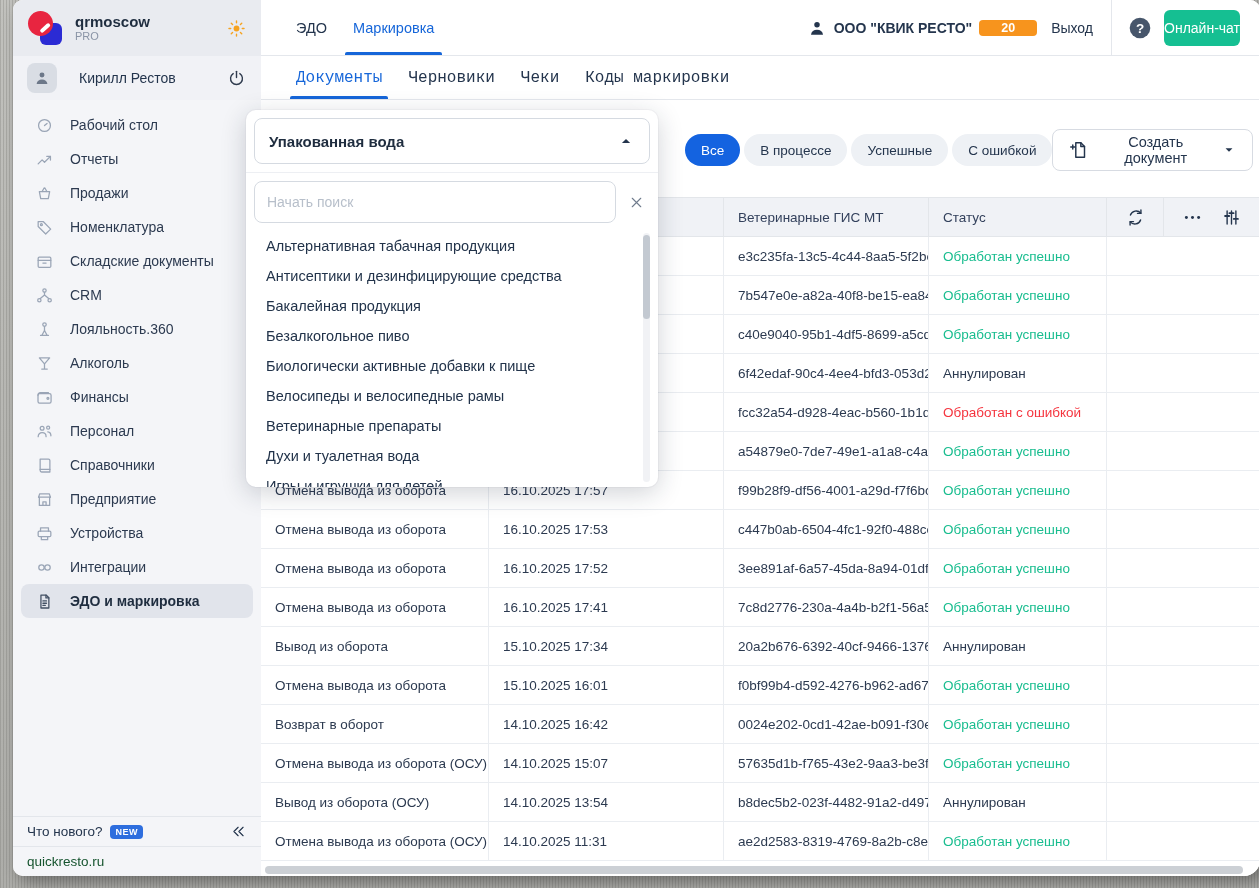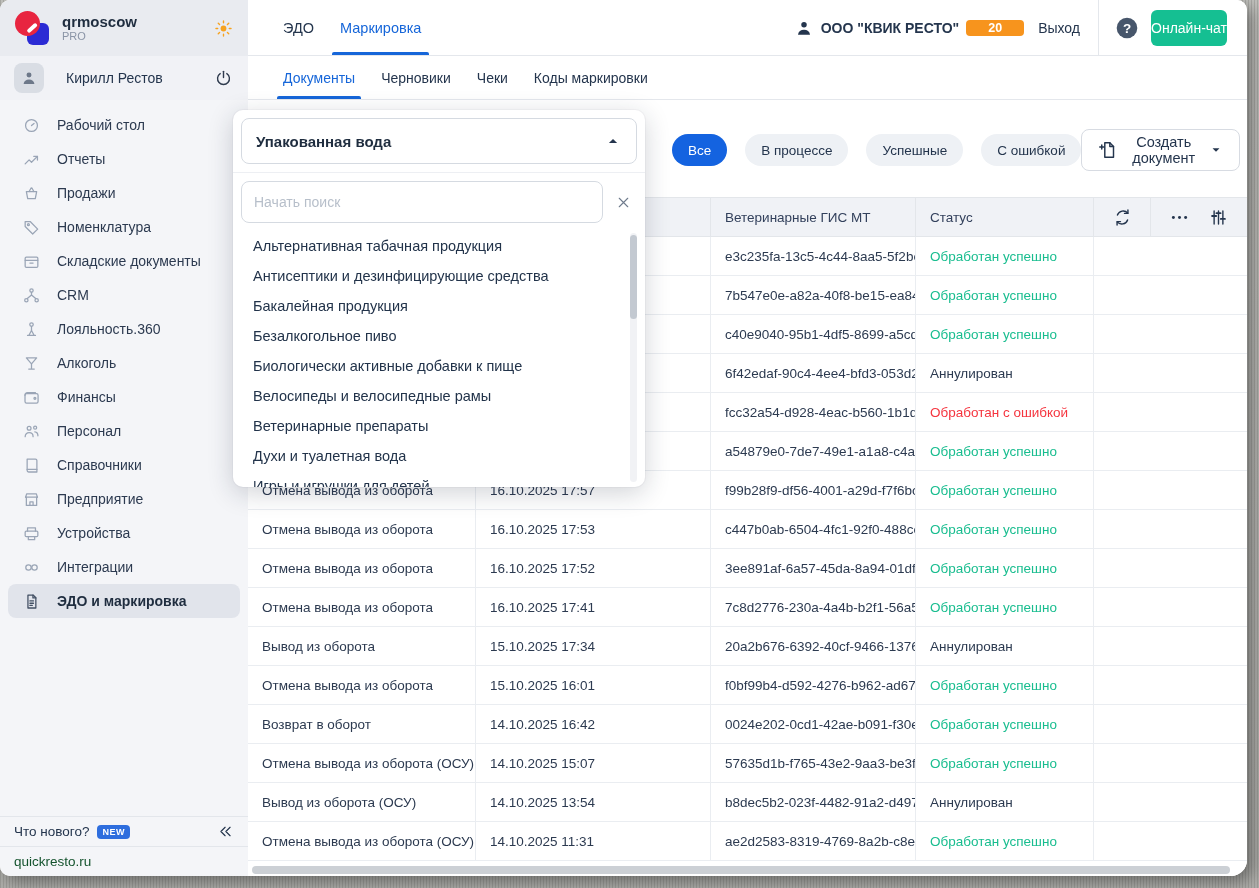--- a/index.html
+++ b/index.html
@@ -5,21 +5,21 @@
   * { box-sizing: border-box; }
   html,body { margin:0; padding:0; }
   body {
     width:1259px; height:888px; position:relative; overflow:hidden;
     font-family:"Liberation Sans", sans-serif;
     background:linear-gradient(180deg,#c2c2be,#aeaeaa);
   }
   body::before{ content:""; position:absolute; inset:0;
     background:repeating-linear-gradient(90deg, rgba(110,110,105,.28) 0 1px, transparent 1px 3px); }
 
-  .screen{ position:absolute; left:0; top:0; width:1247px; height:876px;
+  .screen{ position:absolute; left:13px; top:0; width:1247px; height:876px;
     background:#fff; border-radius:10px 10px 16px 10px; overflow:hidden; display:flex;
     box-shadow:6px 6px 16px rgba(30,30,30,.45); }
 
   
   .sidebar{ width:248px; flex:none; background:#f4f5f8; position:relative; }
   .sb-header{ height:56px; background:#e9ebf0; display:flex; align-items:center; padding:0 14px; gap:12px; }
   .logo{ width:36px; height:36px; position:relative; flex:none; }
   .logo .sq{ position:absolute; right:1px; bottom:1px; width:22px; height:22px; background:#2b2bd4; border-radius:6px; }
   .logo .ci{ position:absolute; left:1px; top:1px; width:25px; height:25px; background:#e82540; border-radius:50%; }
   .logo .slash{ position:absolute; left:12px; top:16px; width:12px; height:3.5px; background:#fff; border-radius:2px; transform:rotate(-42deg); }
@@ -62,27 +62,27 @@
   .org{ display:flex; align-items:center; gap:7px; font-weight:700; font-size:14px; color:#24354d; cursor:pointer; }
   .org .ic{ width:20px; height:20px; }
   .badge20{ background:#f7941d; color:#fff; font-size:12.5px; font-weight:700; padding:1px 22px; border-radius:4px; }
   .logout{ font-size:14px; color:#24354d; margin:0 18px 0 14px; cursor:pointer; }
   .vdiv{ width:1px; height:56px; background:#e4e7ec; }
   .help{ margin:0 12px 0 16px; cursor:pointer; }
   .chat-btn{ background:#15bf92; color:#fff; border:none; border-radius:6px; height:36px; padding:0 0;
     font-size:14px; font-family:inherit; cursor:pointer; margin-right:8px; }
 
   .subtabs{ height:44px; border-bottom:1px solid #e4e7ec; display:flex; align-items:center; gap:26px; padding:0 35px; }
-  .subtab{ height:100%; display:flex; align-items:center; font-size:14px; color:#24354d; position:relative; cursor:pointer; white-space:nowrap; }
+  .subtab{ height:100%; display:flex; align-items:center; font-size:16px; color:#24354d; position:relative; cursor:pointer; white-space:nowrap;font-family:Liberation Mono, monospace; }
   .subtab.active{ color:#1666d9; }
   .subtab.active::after{ content:""; position:absolute; left:-6px; right:-6px; bottom:0; height:3px; background:#1666d9; border-radius:2px 2px 0 0; }
 
   .content{ position:absolute; top:100px; left:0; right:0; bottom:0; }
   .filters-row{ position:absolute; top:29px; left:424px; right:7px; height:42px; display:flex; align-items:center; }
-  .chips{ display:flex; gap:18px; }
+  .chips{ display:flex; gap:4px; }
   .chip{ height:32px; border-radius:16px; background:#eef1f5; color:#24354d; font-size:13.5px;
     display:flex; align-items:center; padding:0 16px; cursor:pointer; white-space:nowrap; }
   .chip.active{ background:#1463e0; color:#fff; }
   .create-btn{ margin-left:auto; height:42px; border:1px solid #d7dbe2; border-radius:8px; background:#fff;
     display:flex; align-items:center; gap:10px; padding:0 15px; font-size:14.5px; color:#24354d; font-weight:500;
     font-family:inherit; cursor:pointer; }
   .create-btn .ic{ width:22px; height:22px; color:#24354d; }
   .create-btn .caret .ic{ width:16px; height:16px; }
 
   .table{ position:absolute; top:97px; left:0; right:0; }

